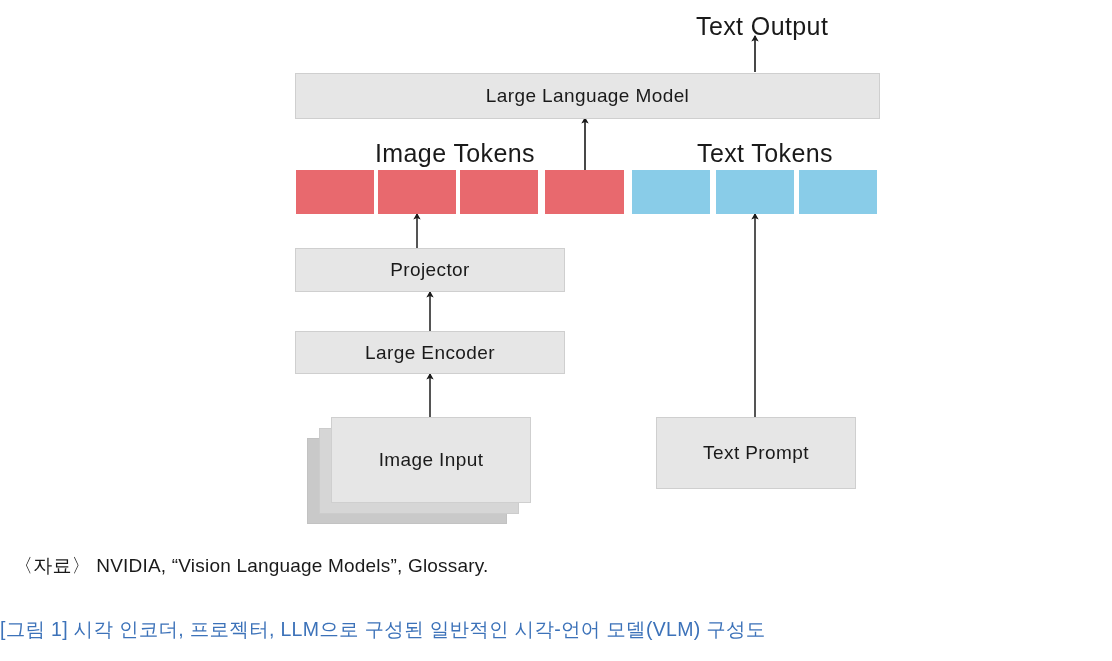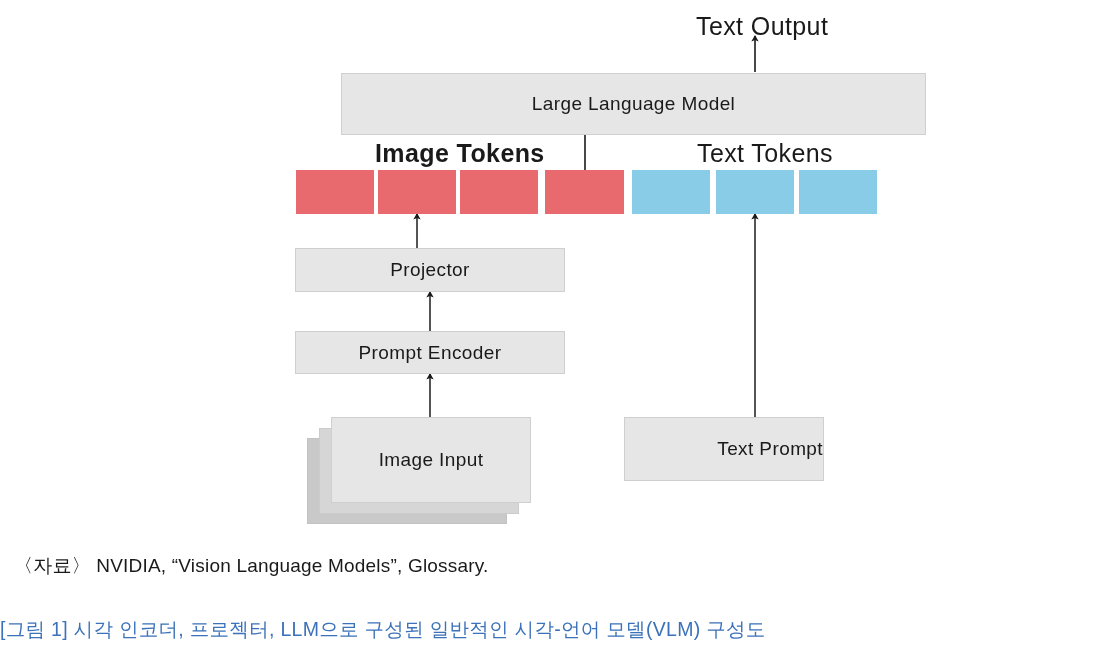--- a/index.html
+++ b/index.html
@@ -117,52 +117,52 @@
 
     <line x1="430" y1="331" x2="430" y2="292" stroke="#555555" stroke-width="2" marker-end="url(#arrowhead)"></line>
 
     <line x1="430" y1="417" x2="430" y2="374" stroke="#555555" stroke-width="2" marker-end="url(#arrowhead)"></line>
 
     <line x1="755" y1="417" x2="755" y2="214" stroke="#555555" stroke-width="2" marker-end="url(#arrowhead)"></line>
   </svg>
 
   <div class="label" style="left:696px; top:12px;">Text Output</div>
 
-  <div class="node gbox" style="left:295px; top:73px; width:585px; height:62px;margin-left:46px;">
+  <div class="node gbox" style="left:295px; top:73px; width:585px; height:46px;">
     <span>Large Language Model</span>
   </div>
 
-  <div class="label" style="left:375px; top:139px;font-weight:bold;">Image Tokens</div>
+  <div class="label" style="left:375px; top:139px;">Image Tokens</div>
 
   <div class="label" style="left:697px; top:139px;">Text Tokens</div>
 
   <div class="token img" style="left:296px; top:170px; width:78px; height:44px;"></div>
   <div class="token img" style="left:378px; top:170px; width:78px; height:44px;"></div>
   <div class="token img" style="left:460px; top:170px; width:78px; height:44px;"></div>
   <div class="token img" style="left:545px; top:170px; width:79px; height:44px;"></div>
 
   <div class="token text" style="left:632px; top:170px; width:78px; height:44px;"></div>
   <div class="token text" style="left:716px; top:170px; width:78px; height:44px;"></div>
   <div class="token text" style="left:799px; top:170px; width:78px; height:44px;"></div>
 
   <div class="node gbox" style="left:295px; top:248px; width:270px; height:44px;">
     <span>Projector</span>
   </div>
 
   <div class="node gbox" style="left:295px; top:331px; width:270px; height:43px;">
-    <span>Prompt Encoder</span>
+    <span>Large Encoder</span>
   </div>
 
   <div class="sheet back2" style="left:307px; top:438px; width:200px; height:86px;"></div>
   <div class="sheet back1" style="left:319px; top:428px; width:200px; height:86px;"></div>
   <div class="node gbox" style="left:331px; top:417px; width:200px; height:86px;justify-content:center;">
     <span>Image Input</span>
   </div>
 
-  <div class="node gbox" style="left:624px; top:417px; width:200px; height:64px;justify-content:flex-end;">
+  <div class="node gbox" style="left:656px; top:417px; width:200px; height:72px;">
     <span>Text Prompt</span>
   </div>
 
   <div class="source-line">〈자료〉 NVIDIA, “Vision Language Models”, Glossary.</div>
 
   <div class="caption-line">[그림 1] 시각 인코더, 프로젝터, LLM으로 구성된 일반적인 시각-언어 모델(VLM) 구성도</div>
 
 </div>
 
 </body></html>

